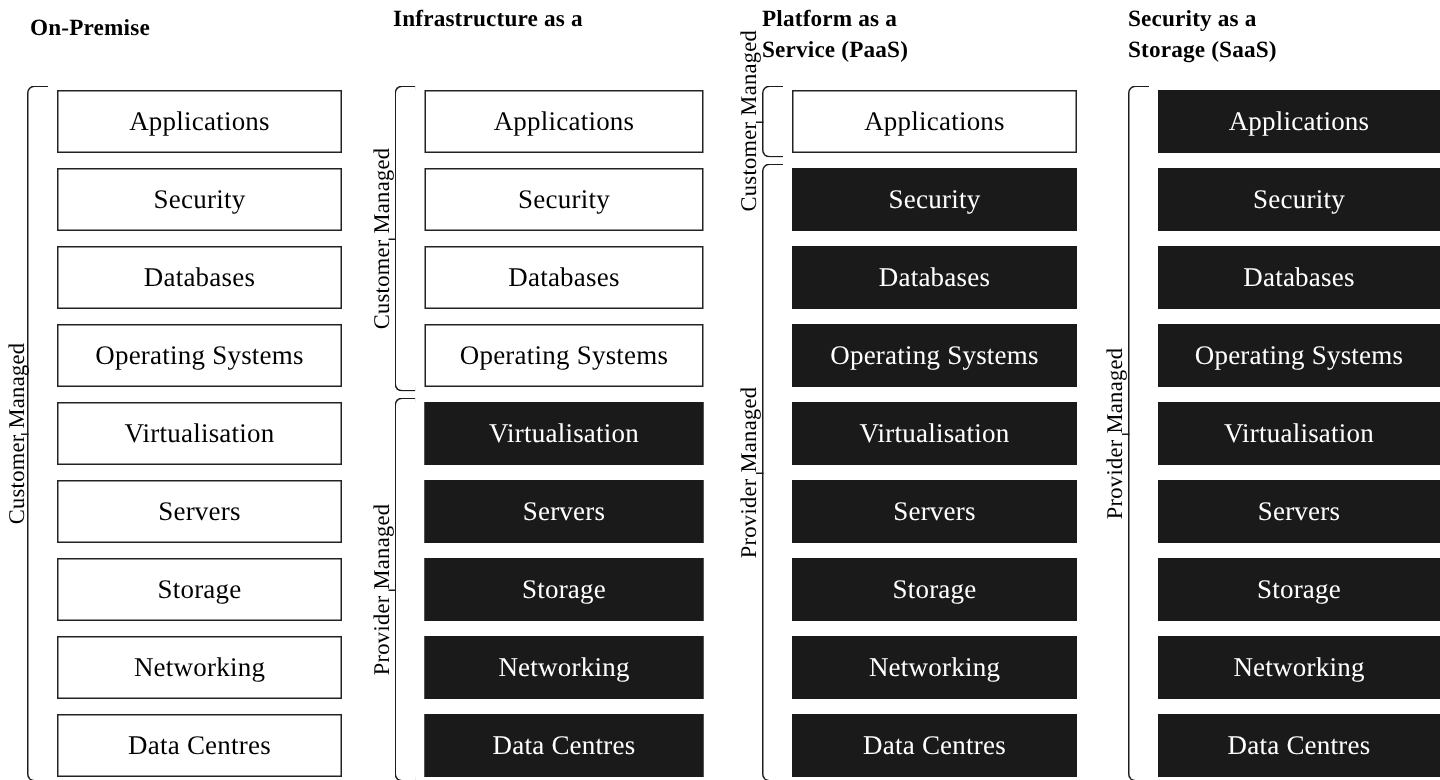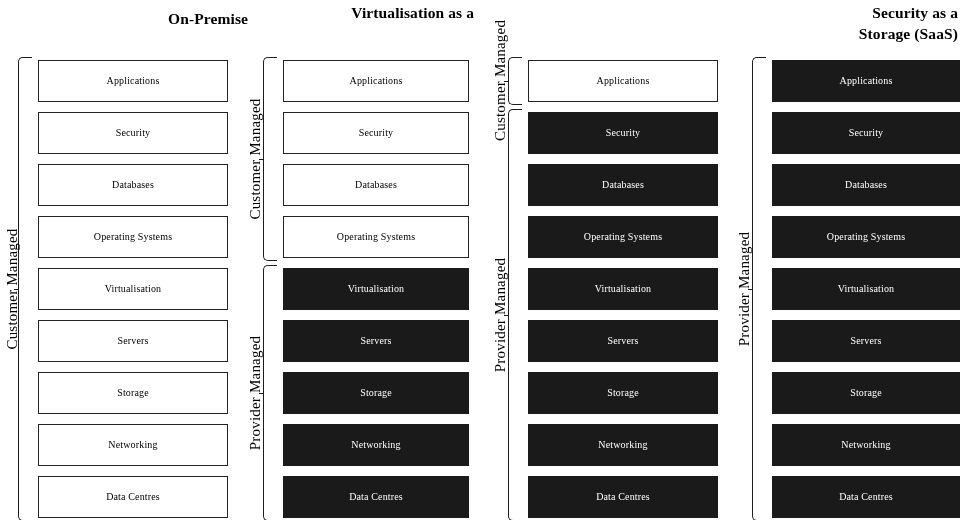--- a/index.html
+++ b/index.html
@@ -17,36 +17,36 @@
 
   #diagram {
     position: relative;
     width: 960px;
     height: 520px;
   }
 
   
   .col-title {
     position: absolute;
-    text-align: right;
+    text-align: left;
     font-weight: bold;
     font-size: 15.5px;
     line-height: 21px;
     letter-spacing: 0.1px;
     color: #000;
   }
 
   
   .layer {
     position: absolute;
     box-sizing: border-box;
     display: flex;
     align-items: center;
     justify-content: center;
-    font-size: 10px;
+    font-size: 18px;
     line-height: 1;
     letter-spacing: 0.15px;
   }
   .layer.light {
     background: #ffffff;
     border: 1.6px solid #232323;
     color: #000000;
   }
   .layer.dark {
     background: #1a1a1a;
@@ -92,21 +92,25 @@
 </style>
 </head>
 <body>
 
 <div id="diagram">
 
   <div class="col-title" style="left:20px; top:8px; width:228px;">
       <div>On-Premise</div>
     </div>
   <div class="col-title" style="left:262px; top:2px; width:212px;">
-      <div>Virtualisation as a</div>
+      <div>Infrastructure as a</div>
+    </div>
+  <div class="col-title" style="left:508px; top:2px; width:212px;">
+      <div>Platform as a</div>
+      <div>Service (PaaS)</div>
     </div>
   <div class="col-title" style="left:752px; top:2px; width:206px;">
       <div>Security as a</div>
       <div>Storage (SaaS)</div>
     </div>
 
   <div id="stack-host">
       <div class="bracket" style="left: 18px; top: 57px; width: 14px; height: 464px;">
         <div class="nub" style="top: 231px;"></div>
       </div>

